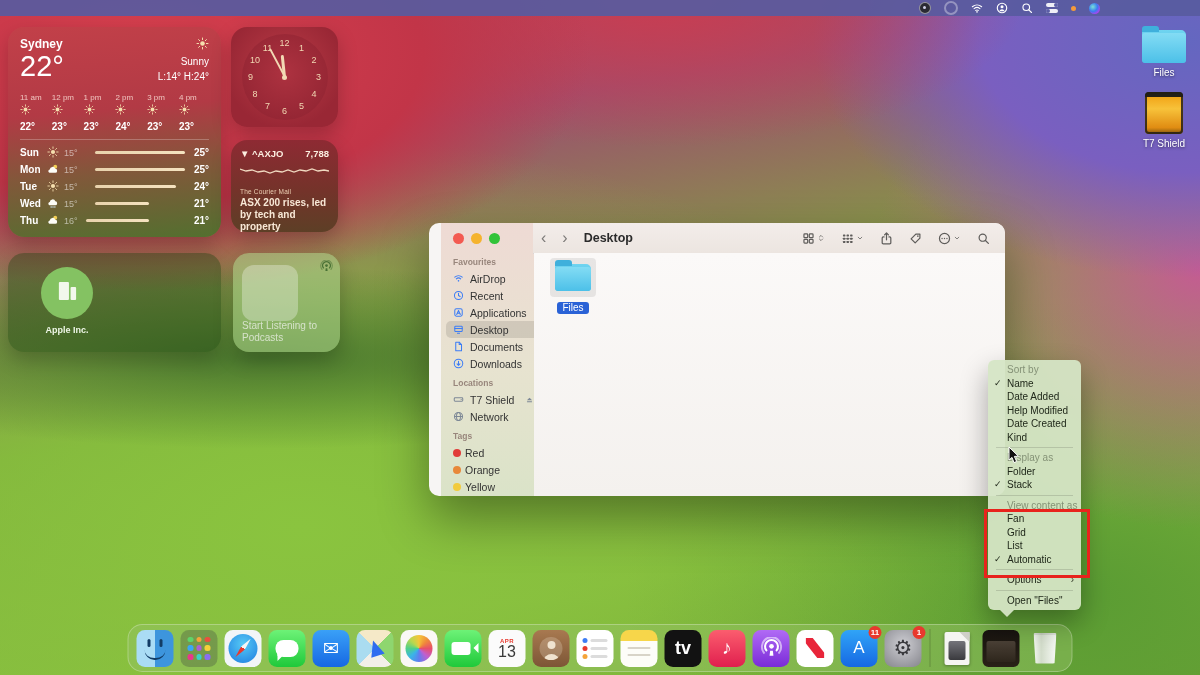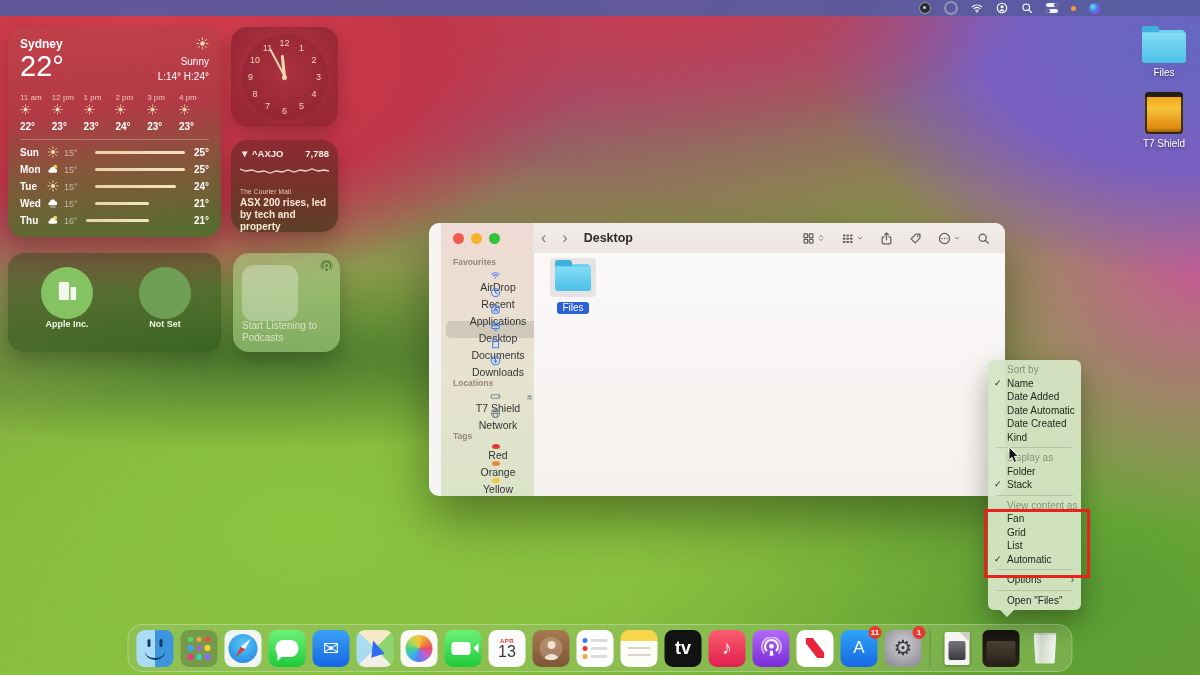--- a/index.html
+++ b/index.html
@@ -77,21 +77,21 @@
   .s-spark{margin:4px 0 3px;}
   .s-src{font-size:6.5px;color:#ecd0b4;letter-spacing:.2px;}
   .s-head{font-size:10px;font-weight:700;color:#f8e8d6;line-height:1.18;margin-top:2px;}
   #contacts-widget{left:8px;top:253px;width:213px;height:99px;background:rgba(24,62,15,.40);}
   .cw{position:absolute;top:14px;width:90px;text-align:center;}
   .cw .circ{width:52px;height:52px;border-radius:50%;margin:0 auto;display:flex;align-items:center;justify-content:center;}
   .cw.left{left:14px;}  .cw.right{left:112px;}
   .cw.left .circ{background:#84c262;}
   .cw.right .circ{background:#6f9e55;}
   .cw .circ svg{width:26px;height:26px;color:#f2f8ec;}
-  .cw .lbl{font-size:9px;font-weight:700;color:#eef6e6;}
+  .cw .lbl{margin-top:6px;font-size:9px;font-weight:700;color:#eef6e6;}
   #podcasts-widget{left:233px;top:253px;width:107px;height:99px;background:rgba(173,213,140,.55);}
   .pw-icon{position:absolute;right:7px;top:6px;color:#2e5c22;opacity:.75;}
   .pw-icon svg{width:13px;height:13px;}
   .pw-ph{position:absolute;left:9px;top:12px;width:56px;height:56px;border-radius:12px;background:rgba(255,255,255,.30);}
   .pw-txt{position:absolute;left:9px;bottom:8px;right:8px;font-size:10px;line-height:1.2;color:#d6e2ca;}
   
   .desk-icon{position:absolute;width:78px;text-align:center;color:#fff;font-size:10px;
     text-shadow:0 1px 3px rgba(0,0,0,.55);}
   #di-files{left:1125px;top:30px;}
   .folder{width:44px;height:33px;margin:0 auto;position:relative;
@@ -109,21 +109,21 @@
     box-shadow:0 22px 50px rgba(0,0,0,.38);overflow:hidden;background:#f7f5f4;}
   .f-sidebar{position:absolute;left:0;top:0;bottom:0;width:104px;
     background:linear-gradient(180deg,rgba(238,217,211,.97) 0%,rgba(230,226,206,.97) 55%,rgba(217,226,198,.97) 100%);
     border-right:1px solid rgba(0,0,0,.08);margin-left:12px;}
   .lights{display:flex;gap:7px;padding:10px 0 0 12px;}
   .light{width:11px;height:11px;border-radius:50%;}
   .light.red{background:#f35a51;}  .light.yellow{background:#f5b32e;}  .light.green{background:#32c339;}
   .f-side-list{margin-top:7px;}
   .f-sec-title{font-size:8.5px;font-weight:700;color:#98867c;padding:6px 0 3px 12px;}
   .f-row{display:flex;align-items:center;height:17px;margin:0 5px;padding-left:7px;border-radius:5px;
-    font-size:10.5px;color:#333;position:relative;flex-direction:column;}
+    font-size:10.5px;color:#333;position:relative;}
   .f-row.selected{background:rgba(60,60,50,.14);}
   .f-row .fic{width:14px;display:flex;align-items:center;color:#3d7df5;}
   .f-row .fic svg{width:11px;height:11px;}
   .f-row.muted .fic{color:#7d8896;}
   .f-row .dot{width:8px;height:8px;border-radius:50%;margin-right:1px;}
   .f-row .lbl{margin-left:3px;white-space:nowrap;}
   .f-row .eject{position:absolute;right:6px;color:#7d8896;}
   .f-row .eject svg{width:9px;height:9px;}
   .f-scrollbar{position:absolute;right:3px;top:33px;width:5px;height:175px;border-radius:3px;background:rgba(110,112,104,.55);}
   .f-toolbar{position:absolute;left:104px;right:0;top:0;height:30px;display:flex;align-items:center;
@@ -409,24 +409,20 @@
 <div class="widget" id="contacts-widget">
   <div class="cw left">
     <div class="circ">
         <span id="building-ic"><svg viewBox="0 0 16 16">
             <rect x="3" y="2.5" width="6.2" height="11" rx=".6" fill="currentColor"></rect>
             <rect x="10.2" y="5.5" width="3.4" height="8" rx=".6" fill="currentColor"></rect>
           </svg></span>
       </div>
     <div class="lbl">Apple Inc.</div>
   </div>
-  <div class="cw right">
-    <div class="circ"></div>
-    <div class="lbl">Not Set</div>
-  </div>
 </div>
 
 <div class="widget" id="podcasts-widget">
   <div class="pw-icon" id="pw-icon"><svg viewBox="0 0 16 16" fill="none" stroke="currentColor" stroke-width="1.5" stroke-linecap="round" stroke-linejoin="round">
         <circle cx="8" cy="6.8" r="1.7" fill="currentColor" stroke="none"></circle>
         <path d="M6.6 13.6l.4-3.6h2l.4 3.6z" fill="currentColor" stroke="none"></path>
         <path d="M4.3 9.8a4.7 4.7 0 1 1 7.4 0"></path>
         <path d="M2.5 11.5a7 7 0 1 1 11 0" opacity=".55"></path>
       </svg></div>
   <div class="pw-ph"></div>
@@ -616,21 +612,21 @@
         </div>
       <div class="name">Files</div>
     </div>
   </div>
 </div>
 
 <div id="ctx">
     <div class="m-row hdr">Sort by</div>
     <div class="m-row"><span class="chk">✓</span>Name</div>
     <div class="m-row">Date Added</div>
-    <div class="m-row">Date Automatic</div>
+    <div class="m-row">Help Modified</div>
     <div class="m-row">Date Created</div>
     <div class="m-row">Kind</div>
     <div class="m-div"></div>
     <div class="m-row hdr">Display as</div>
     <div class="m-row">Folder</div>
     <div class="m-row"><span class="chk">✓</span>Stack</div>
     <div class="m-div"></div>
     <div class="m-row hdr">View content as</div>
     <div class="m-row">Fan</div>
     <div class="m-row">Grid</div>

